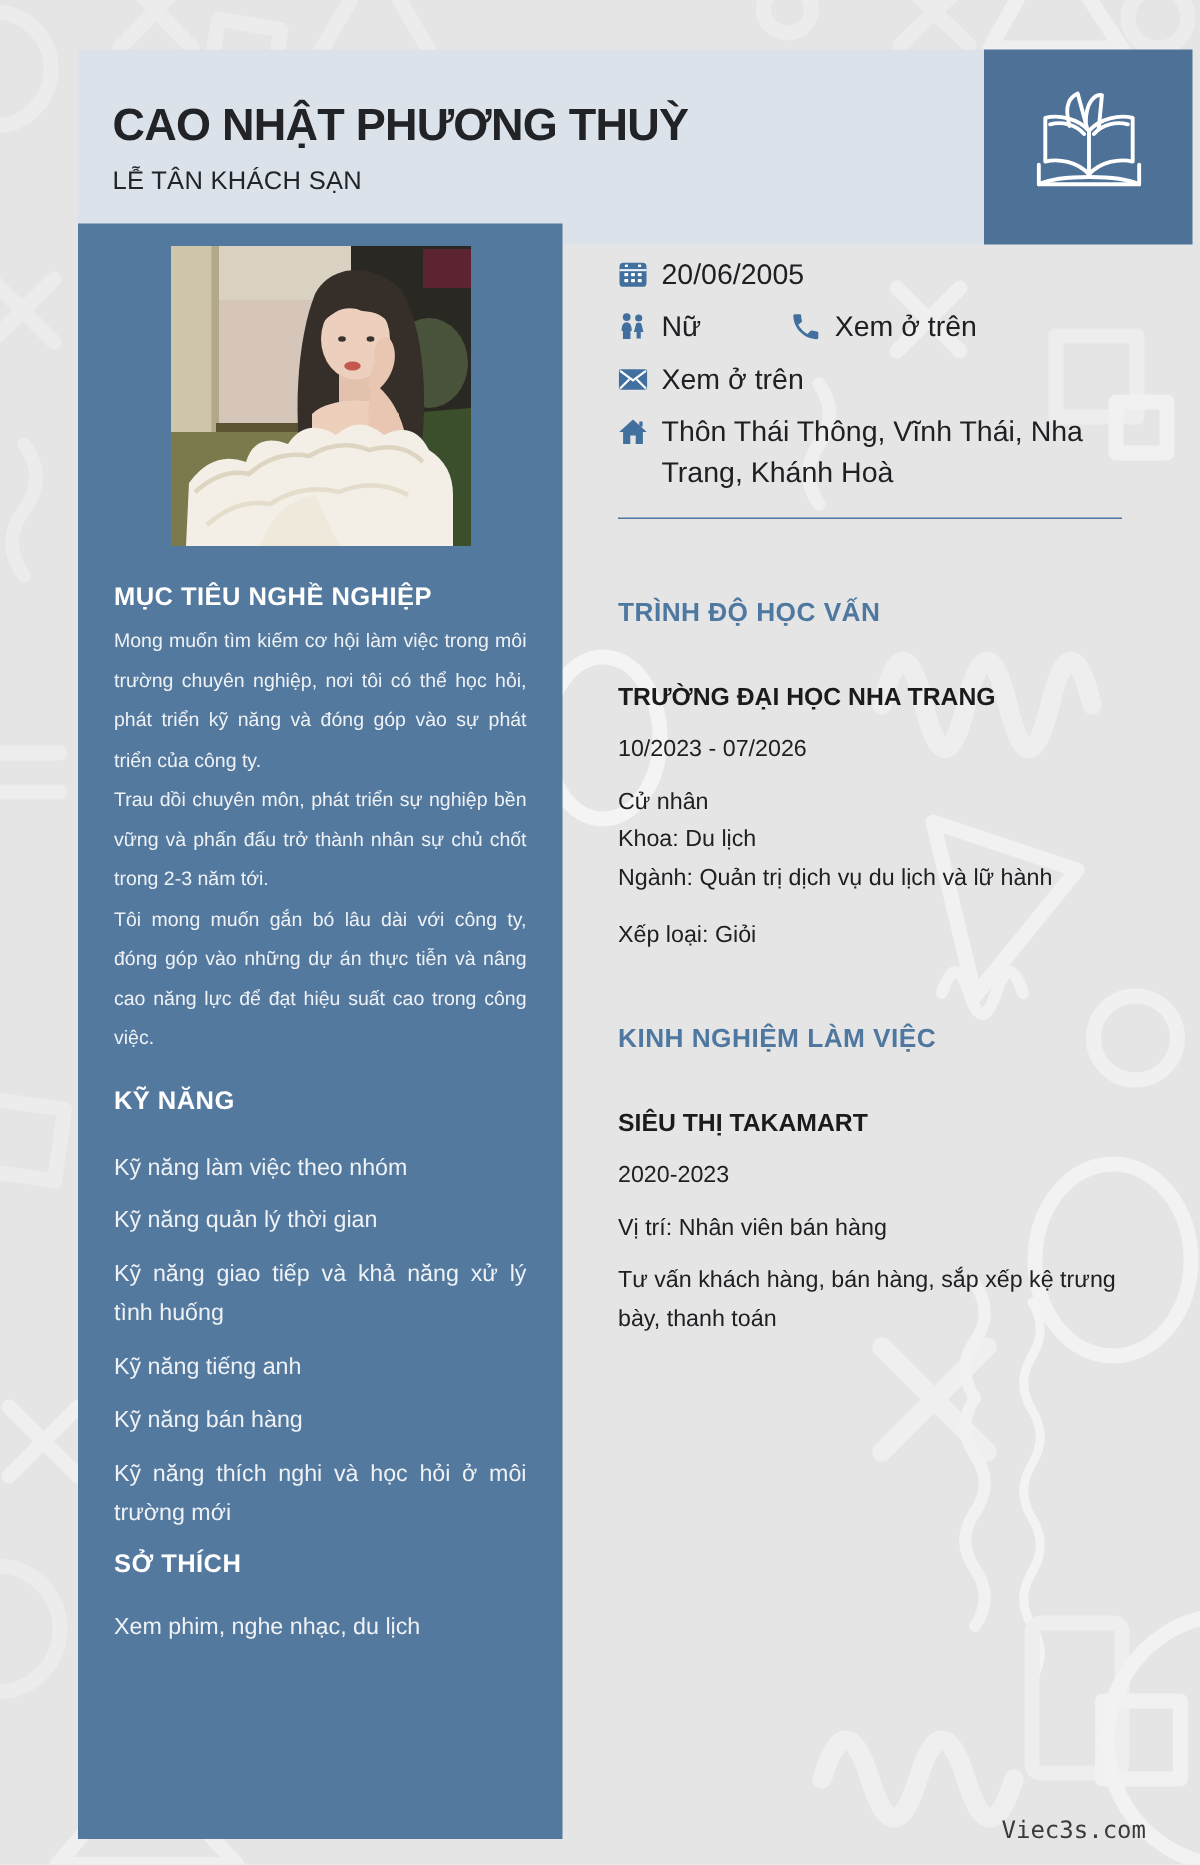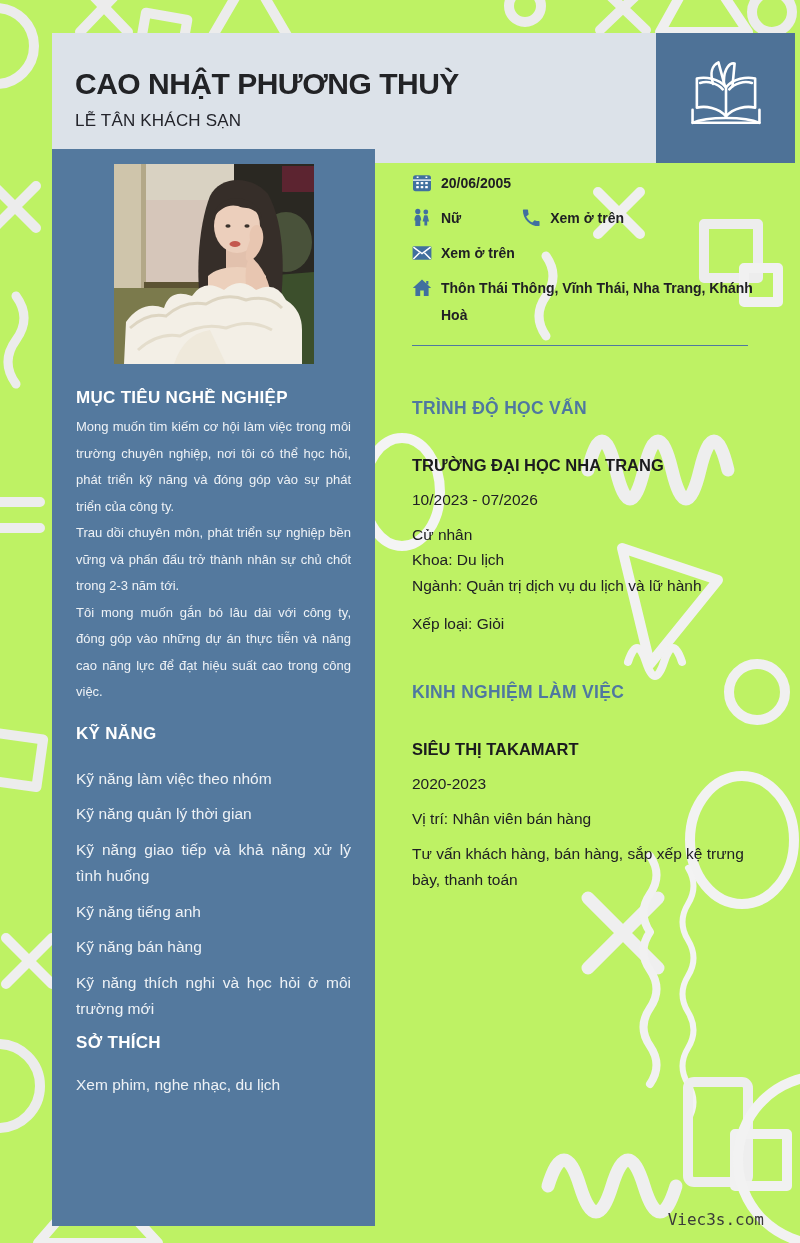--- a/index.html
+++ b/index.html
@@ -1,17 +1,17 @@
 <!DOCTYPE html>
 <html><head>
 <meta charset="utf-8">
 <style>
   * { margin:0; padding:0; box-sizing:border-box; }
   body { background:#ffffff; font-family:"Liberation Sans", sans-serif; }
-  .page { position:relative; width:800px; height:1243px; background:#bef264; overflow:hidden; }
+  .page { position:relative; width:800px; height:1243px; background:#e5e5e5; overflow:hidden; }
 
   
   .bg-pattern { position:absolute; inset:0; z-index:0; pointer-events:none; }
 
   
   .header { position:absolute; left:52px; top:33px; width:604px; height:130px;
             background:#dce2e9; z-index:2; padding:35px 0 0 23px; }
   .name { font-size:30px; font-weight:bold; color:#222326; letter-spacing:-0.5px; line-height:1.05; }
   .job-title { margin-top:11px; font-size:17px; color:#23242b; letter-spacing:0.2px; }
   .logo-box { position:absolute; left:656px; top:33px; width:139px; height:130px;
@@ -26,21 +26,21 @@
   .sb-par p + p { margin-top:0; }
   .skill-list { margin-top:22px; }
   .skill-item { font-size:15.5px; line-height:26.5px; text-align:justify; margin-bottom:9px; color:#eef2f6; }
   .hobby-line { margin-top:19px; font-size:15.5px; line-height:26.5px; color:#eef2f6; }
   .sb-heading.tight { margin-top:18px; }
 
   
   .main { position:absolute; left:412px; top:170px; width:348px; z-index:2; color:#202024; }
   .c-row { display:flex; align-items:flex-start; margin-bottom:8px; min-height:27px; }
   .c-icon { width:20px; height:20px; flex:0 0 20px; margin-top:3px; }
-  .c-text { font-size:14px; line-height:27px; margin-left:9px; color:#202024;font-weight:bold; }
+  .c-text { font-size:19px; line-height:27px; margin-left:9px; color:#202024; }
   .c-half { display:flex; flex:0 0 auto; }
   .c-col2 { margin-left:60px; }
   .divider { margin-top:16px; border-top:1.5px solid #4f78a0; width:336px; }
 
   .sec-heading { font-size:17.5px; font-weight:bold; color:#4f78a0; letter-spacing:0.3px; }
   .sec-heading.edu { margin-top:52px; }
   .sec-heading.exp { margin-top:45px; }
   .org-name { margin-top:37px; font-size:16.5px; font-weight:bold; color:#1b1b1e; }
   .period { margin-top:16px; font-size:15.5px; }
   .detail-block { margin-top:13px; font-size:15.5px; line-height:25.3px; }

